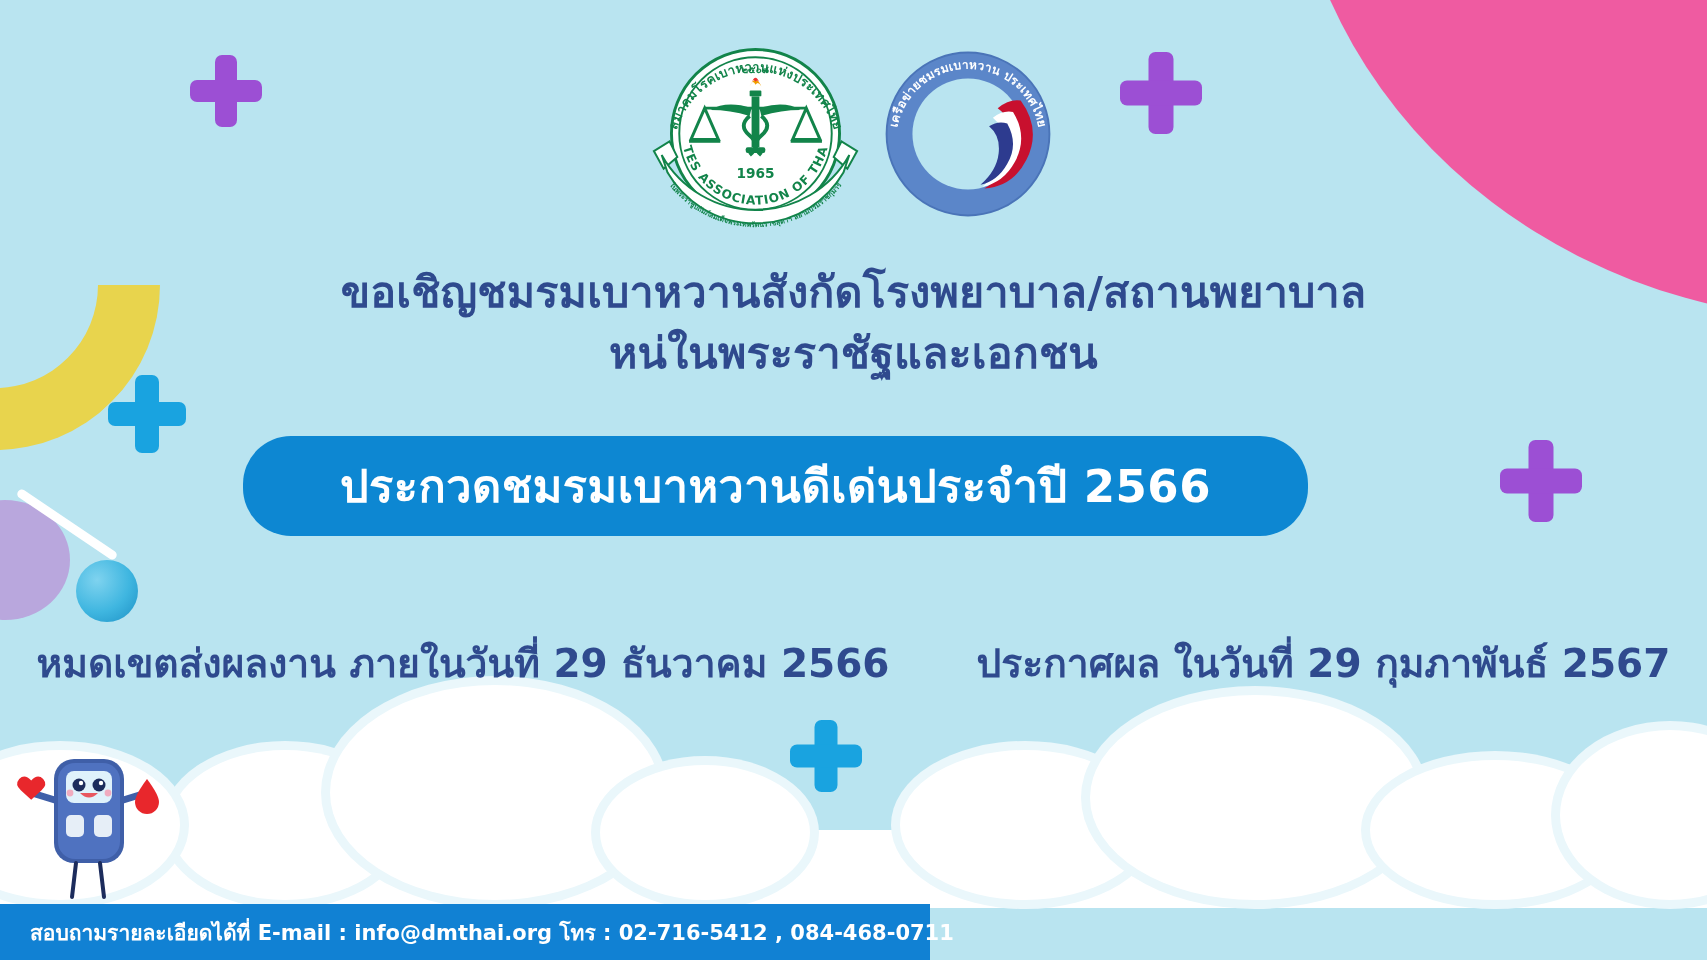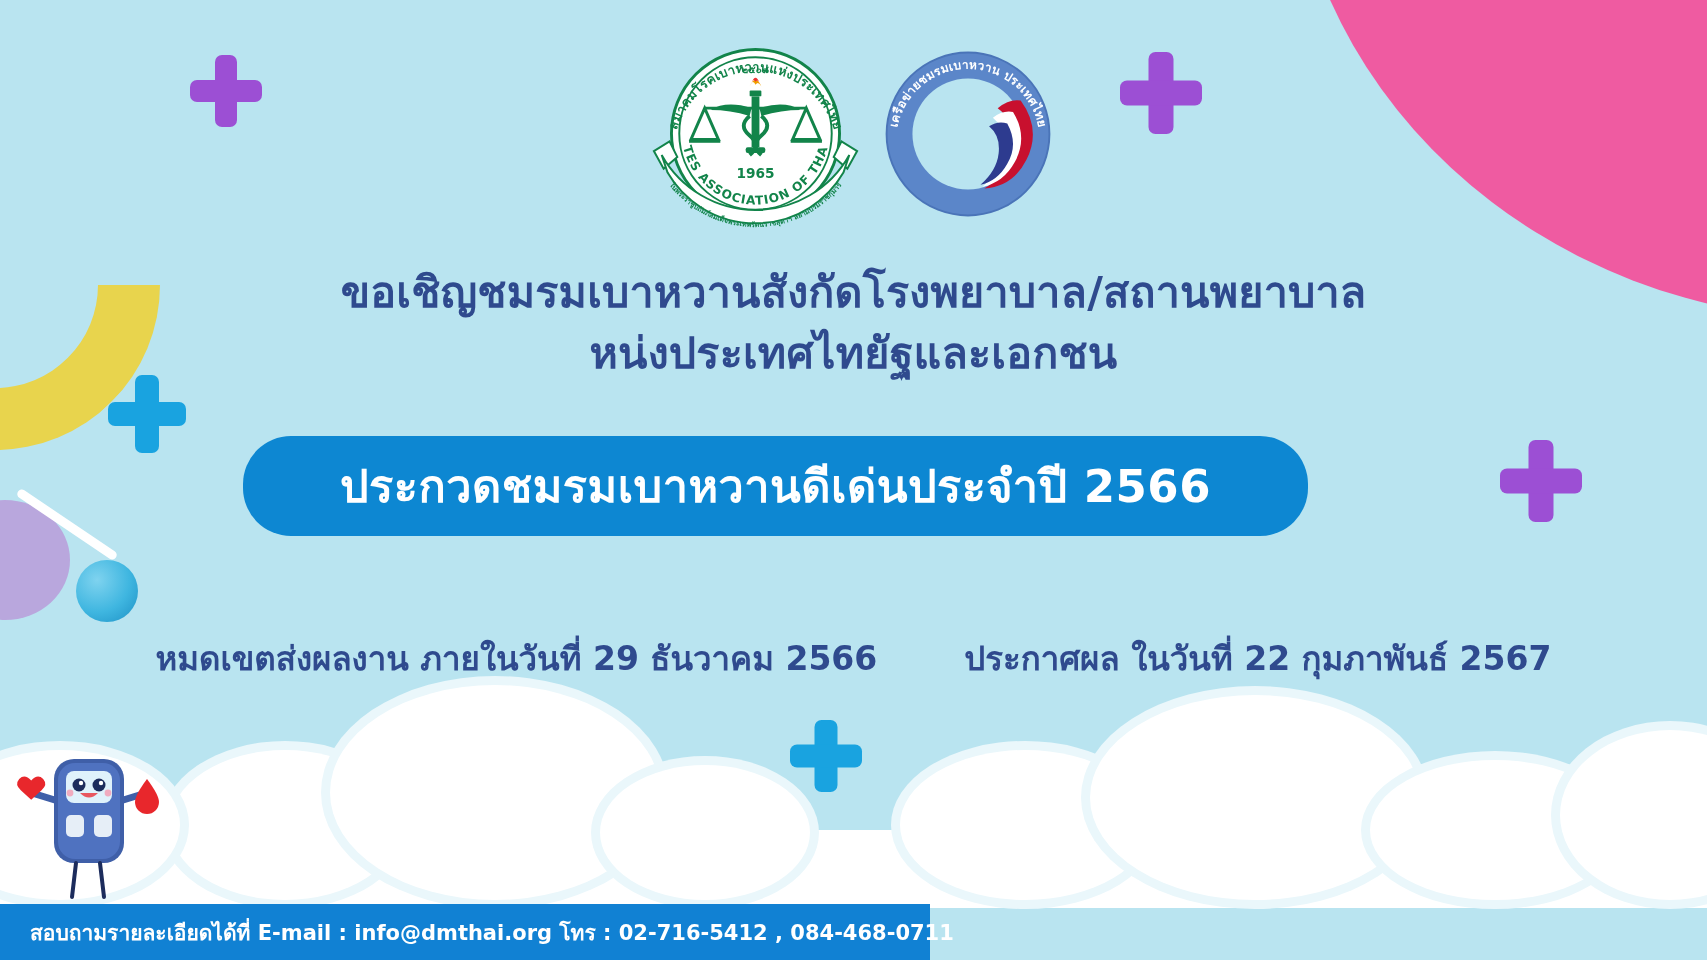--- a/index.html
+++ b/index.html
@@ -106,21 +106,21 @@
     letter-spacing: .5px;
     cursor: pointer;
   }
 
   
   .dates {
     position: absolute; top: 632px; left: 0; right: 0;
     display: flex; justify-content: center; gap: 87px;
     color: #2f4a8e;
     font-weight: bold;
-    font-size: 33px;
+    font-size: 39px;
   }
   .dates span { white-space: nowrap; }
 
   
   .footer {
     position: absolute; left: 0; right: 0; bottom: 0;
     height: 56px;
     display: flex;
   }
   .footer-left {
@@ -254,30 +254,30 @@
 
       <path d="M150 60 q22 30 6 62 q-14 28 -44 30 q26 -16 30 -44 q3 -26 -16 -40 q12 -10 24 -8z" fill="#c8102e"></path>
       <path d="M142 72 q16 26 2 52 q-12 22 -34 26 q20 -16 23 -38 q3 -22 -12 -34 q10 -8 21 -6z" fill="#ffffff"></path>
       <path d="M136 84 q12 22 0 42 q-10 18 -28 22 q17 -15 19 -33 q2 -18 -10 -28 q9 -6 19 -3z" fill="#2d3b8f"></path>
       <circle cx="95" cy="95" r="85" fill="none" stroke="#4a74b8" stroke-width="2"></circle>
     </svg>
   </div>
 
   <div class="headline">
     <div>ขอเชิญชมรมเบาหวานสังกัดโรงพยาบาล/สถานพยาบาล</div>
-    <div>หน่งประเทศไทยัฐและเอกชน</div>
+    <div>หน่ในพระราชัฐและเอกชน</div>
   </div>
 
   <div class="cta">
     <span>ประกวดชมรมเบาหวานดีเด่นประจำปี 2566</span>
   </div>
 
   <div class="dates">
     <span>หมดเขตส่งผลงาน ภายในวันที่ 29 ธันวาคม 2566</span>
-    <span>ประกาศผล ในวันที่ 22 กุมภาพันธ์ 2567</span>
+    <span>ประกาศผล ในวันที่ 29 กุมภาพันธ์ 2567</span>
   </div>
 
   <svg class="mascot" viewBox="0 0 150 165">
 
     <path d="M44 66 L18 58" stroke="#3f5fa8" stroke-width="7" fill="none" stroke-linecap="round"></path>
     <path d="M106 66 L132 58" stroke="#3f5fa8" stroke-width="7" fill="none" stroke-linecap="round"></path>
 
     <path d="M18 52 q-8-9 -15-2 q-6 7 2 14 l13 12 l13-12 q8-7 2-14 q-7-7 -15 2z" fill="#e8272c" transform="translate(-2,-4) scale(0.8) translate(6,10)"></path>
 
     <path d="M133 44 q12 16 12 23 a12 12 0 0 1 -24 0 q0-7 12-23z" fill="#e8272c"></path>

